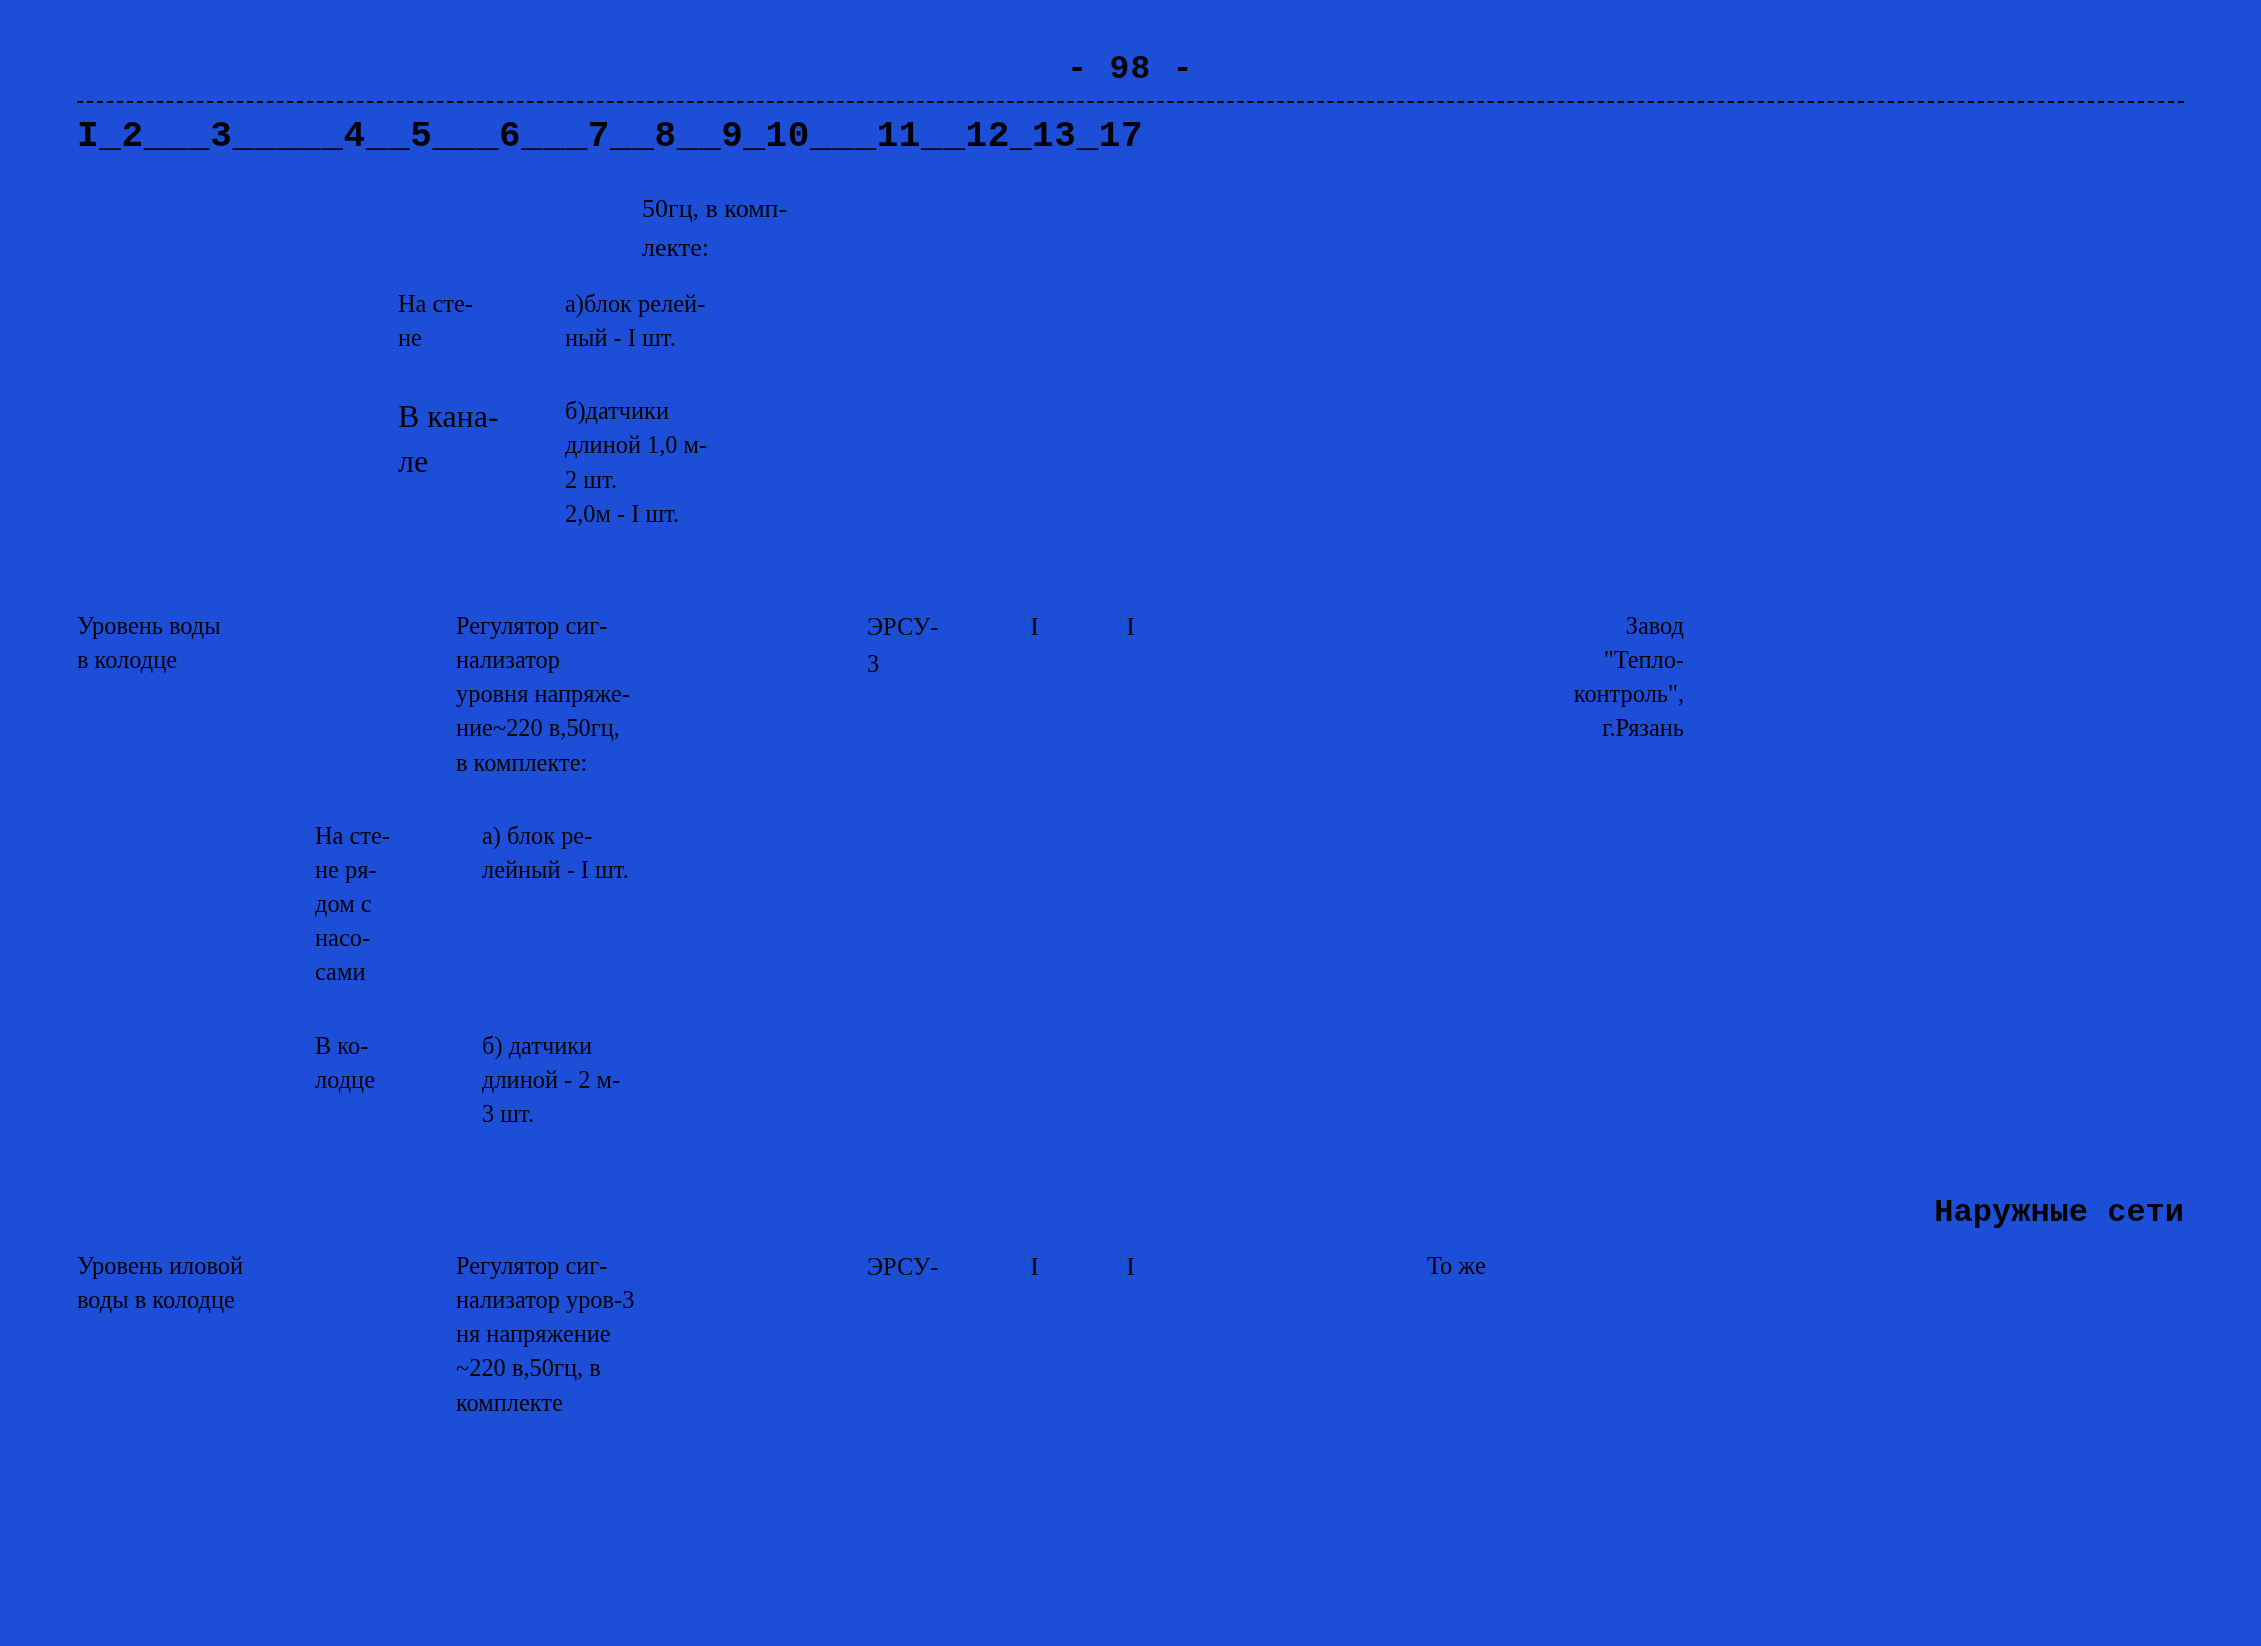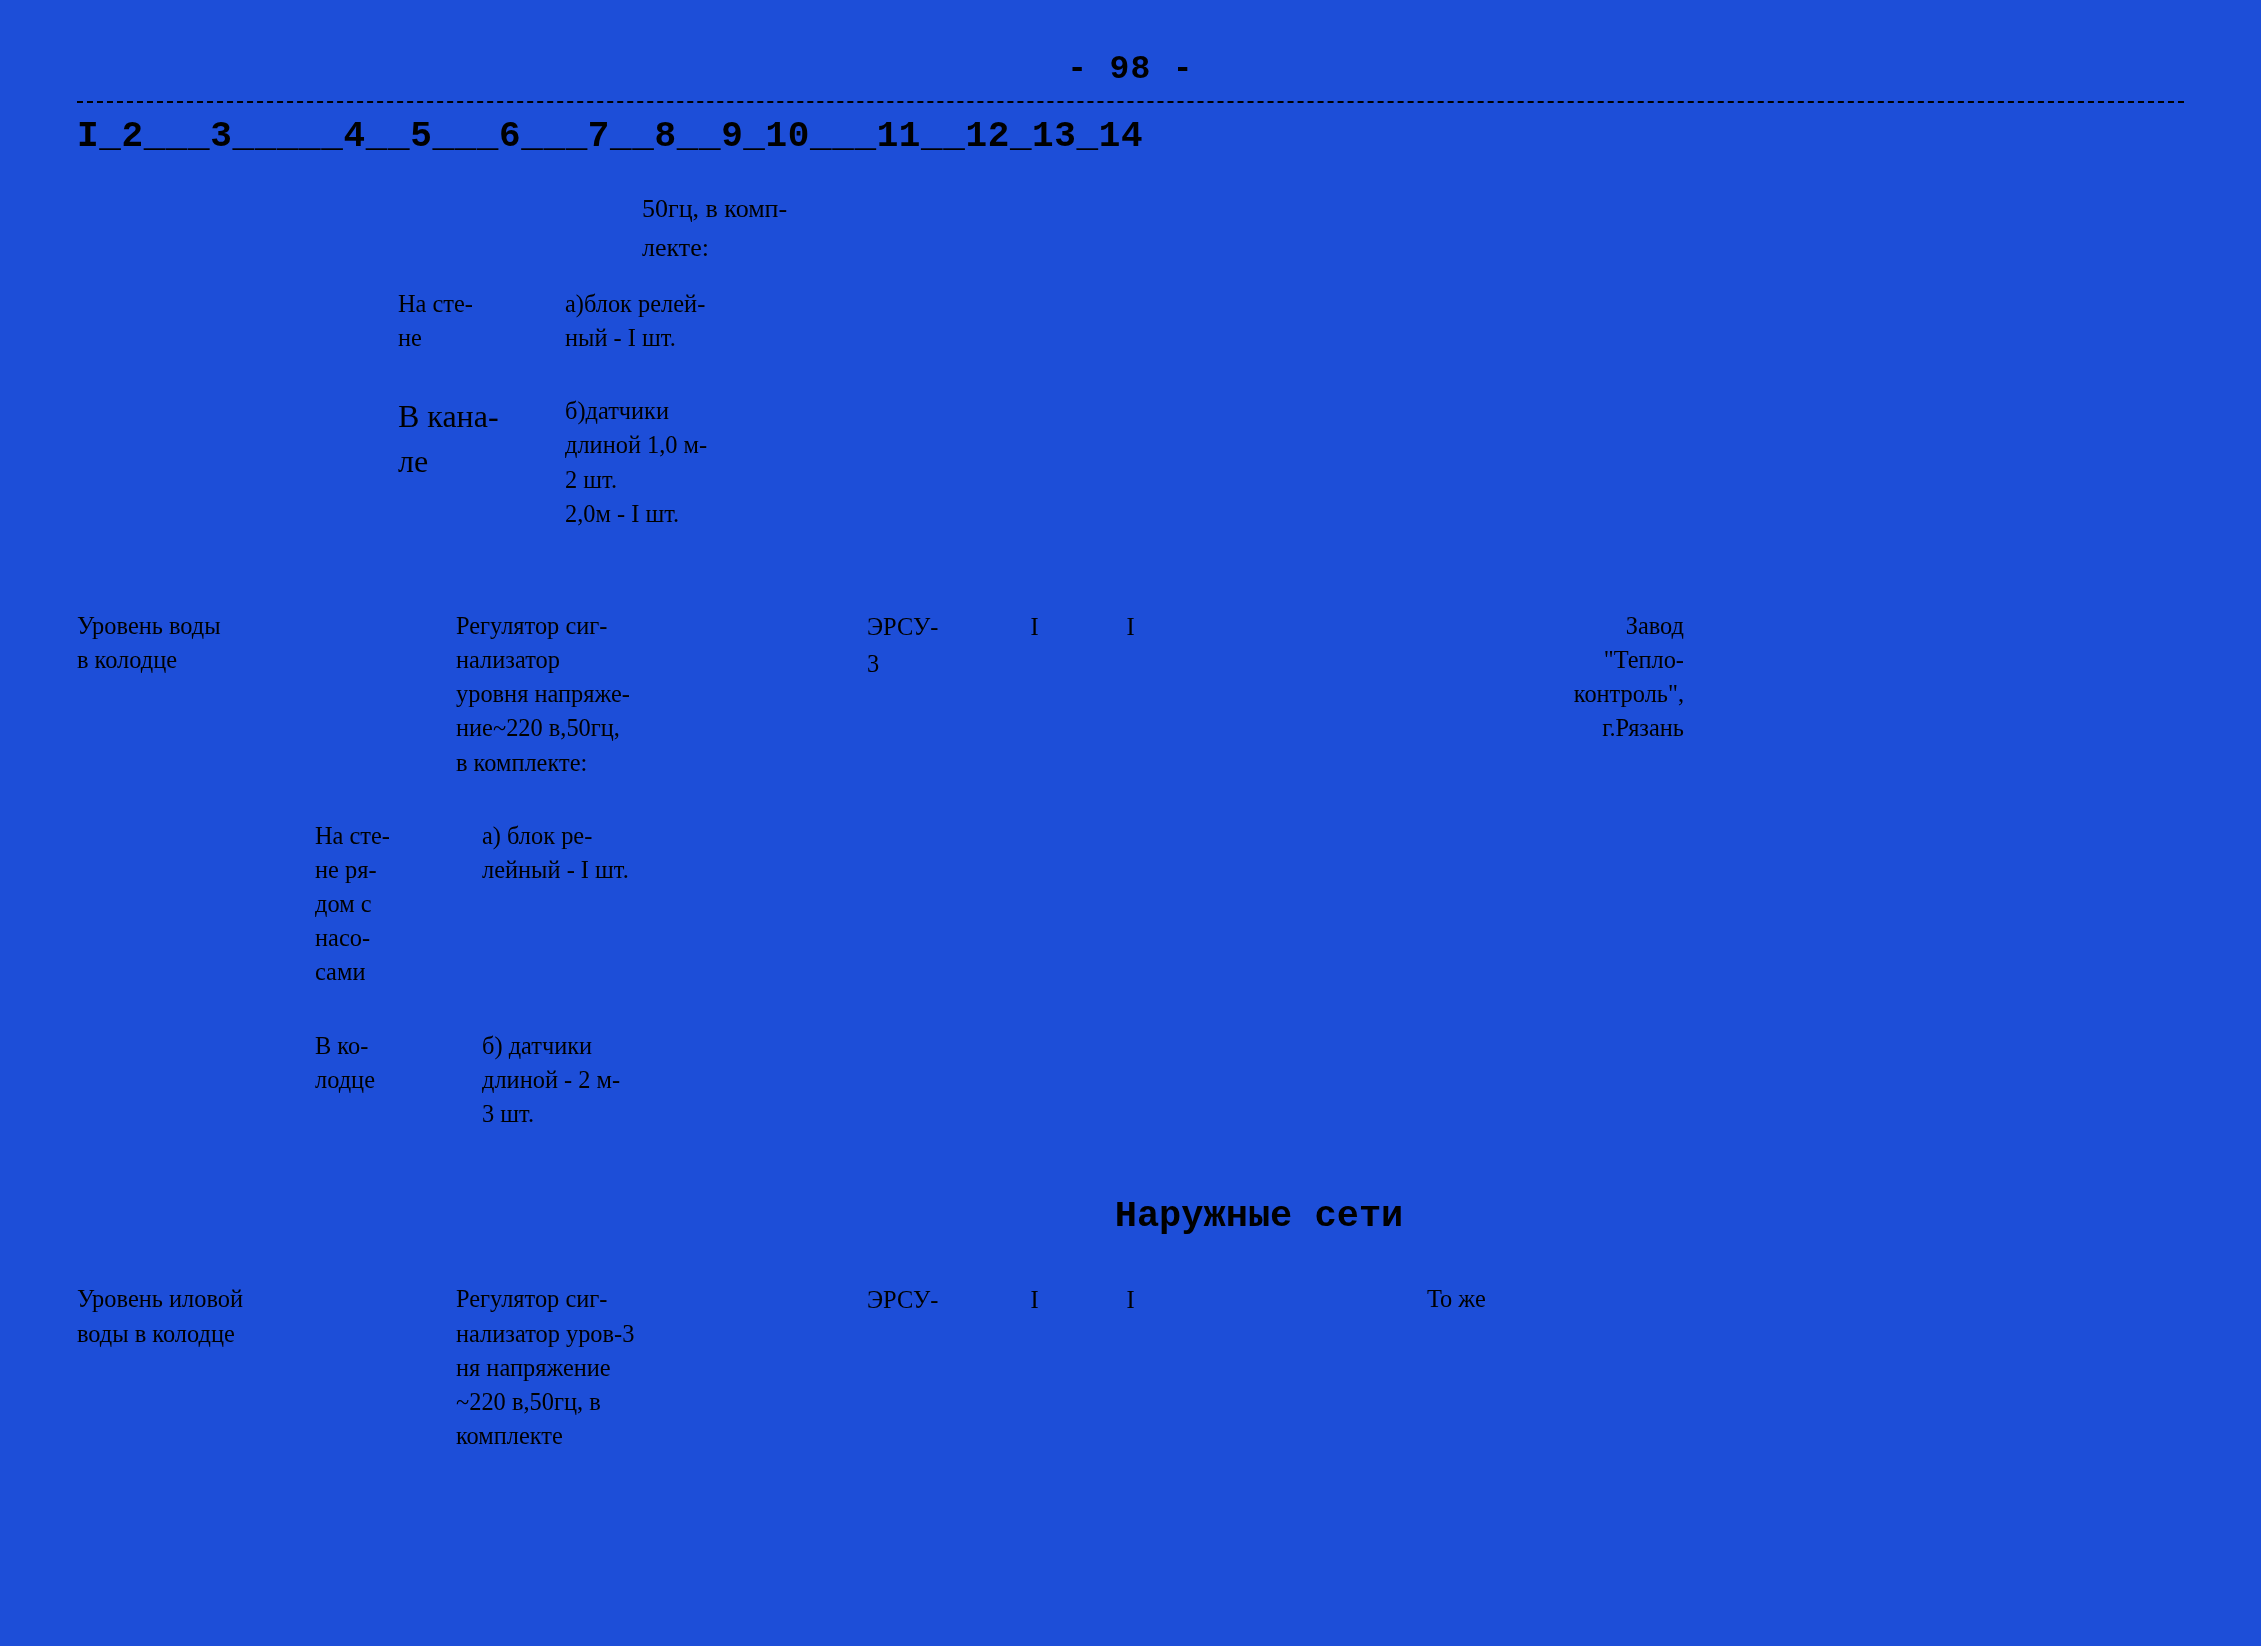--- a/index.html
+++ b/index.html
@@ -115,21 +115,21 @@
     <span>9</span>
     <span class="dash-sep"> _</span>
     <span>10</span>
     <span class="dash-sep"> ___</span>
     <span>11</span>
     <span class="dash-sep"> __</span>
     <span>12</span>
     <span class="dash-sep"> _</span>
     <span>13</span>
     <span class="dash-sep">_</span>
-    <span>14</span>
+    <span>17</span>
   </div>
 
   <div class="table-content">
 
     <div class="row-block">
       <div class="cell c-param"></div>
       <div class="cell" style="width:77px"></div>
       <div class="cell" style="width:77px"></div>
       <div class="cell" style="width:167px"></div>
       <div class="cell" style="width:398px">50гц, в комп-<br>лекте:</div>
@@ -179,21 +179,21 @@
     <div class="row-block" style="margin-top:6.4px;">
       <div class="cell" style="width:206px;"></div>
       <div class="cell" style="width:32px;"></div>
       <div class="cell" style="width:154px; font-size:24.4px; line-height:1.4;">В ко-<br>лодце</div>
       <div class="cell" style="width:13px"></div>
       <div class="cell" style="width:398px; font-size:24.4px; line-height:1.4;">б) датчики<br>длиной - 2 м-<br>3 шт.</div>
     </div>
 
     <div style="height:19px;"></div>
 
-    <div style="font-size:37px; font-weight:bold; text-align:center; margin-bottom:38px; margin-left:257px;">Наружные сети</div>
+    <div style="font-size:32px; font-weight:bold; text-align:right; margin-bottom:12px; margin-left:257px;">Наружные сети</div>
 
     <div class="row-block">
       <div class="cell" style="width:206px; font-size:24.4px; line-height:1.4;">Уровень иловой<br>воды в колодце</div>
       <div class="cell" style="width:32px;"></div>
       <div class="cell" style="width:77px"></div>
       <div class="cell" style="width:64px"></div>
       <div class="cell" style="width:411px; font-size:24.4px; line-height:1.4;">Регулятор сиг-<br>нализатор уров-3<br>ня напряжение<br>~220 в,50гц, в<br>комплекте</div>
       <div class="cell" style="width:129px; font-size:24.4px;">ЭРСУ-</div>
       <div class="cell" style="width:77px; font-size:24.4px; text-align:center;">I</div>
       <div class="cell" style="width:19px;"></div>

